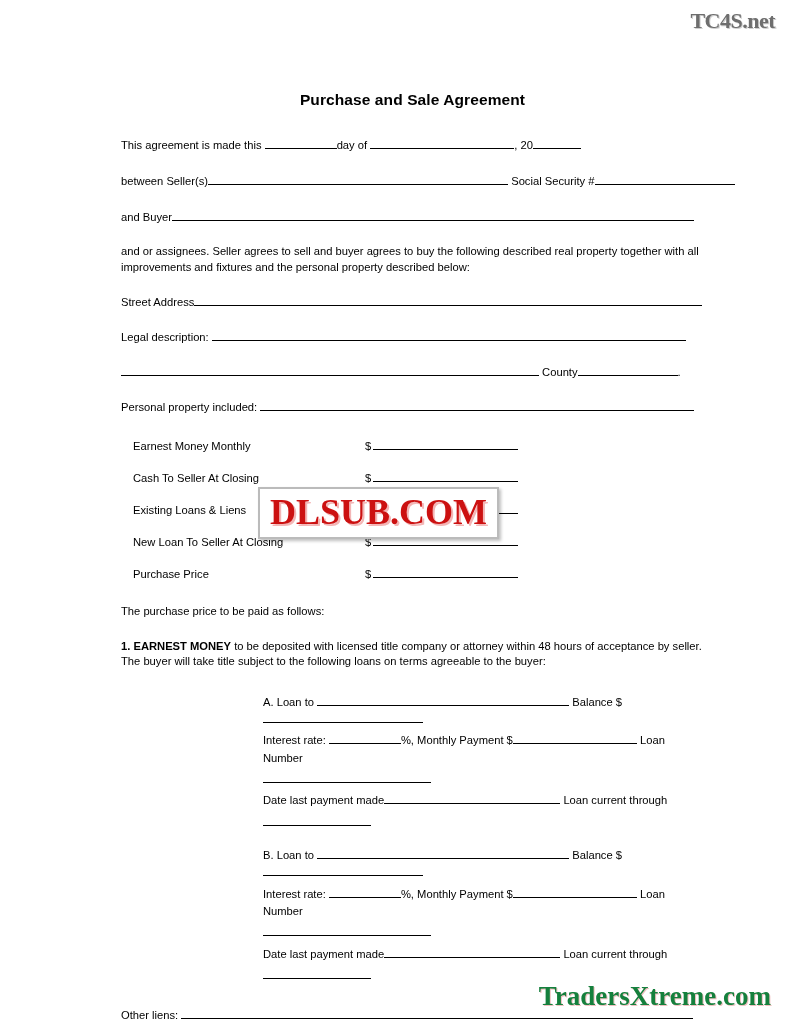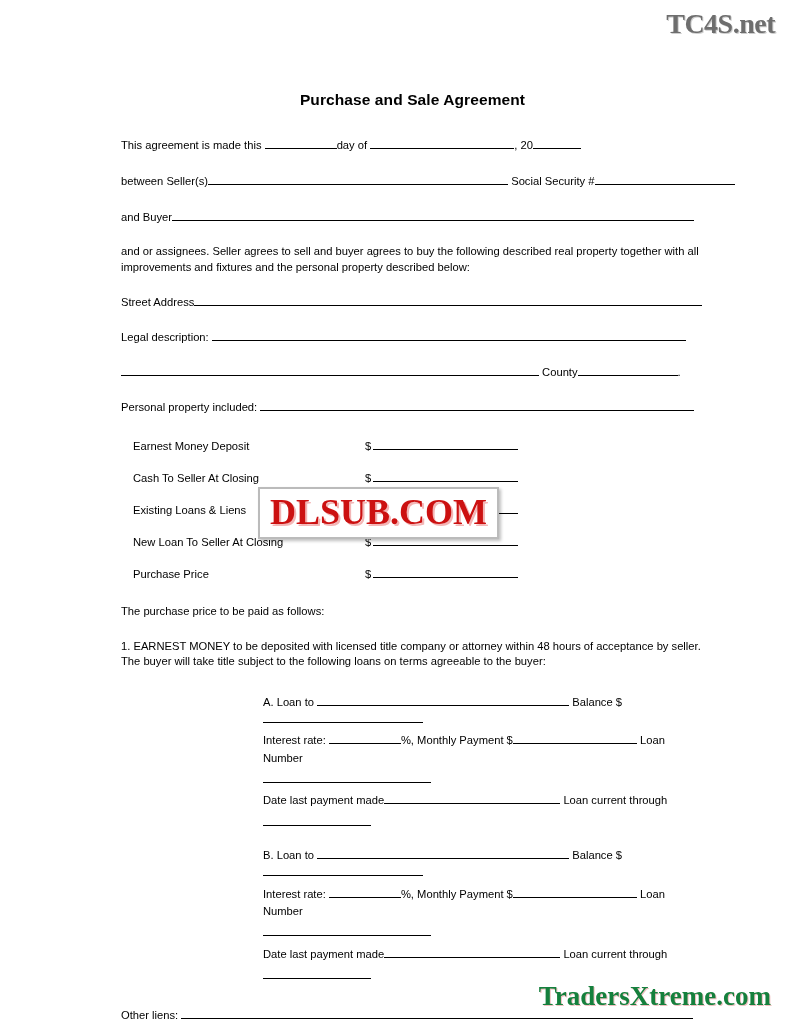--- a/index.html
+++ b/index.html
@@ -20,21 +20,21 @@
     left: 0; top: 0;
     width: 791px;
     height: 1024px;
     background: #ffffff;
   }
   .watermark-top {
     position: absolute;
     right: 16px;
     top: 8px;
     font-family: "Liberation Serif", serif;
-    font-size: 28px;
+    font-size: 22px;
     font-weight: bold;
     color: #6e6e6e;
     letter-spacing: -0.5px;
     text-shadow: 1px 1px 0 #cfcfcf;
   }
   .watermark-bottom {
     position: absolute;
     right: 20px;
     bottom: 12px;
     font-family: "Liberation Serif", serif;
@@ -111,21 +111,21 @@
   }
   .loan-block {
     margin-left: 142px;
     margin-top: 24px;
     margin-bottom: 16px;
   }
   .loan-line {
     margin-bottom: 4px;
     line-height: 1.55;
   }
-  .bold { font-weight: normal; }
+  .bold { font-weight: bold; }
 </style>
 </head>
 <body>
 
 <div class="page">
 
   <div class="watermark-top">TC4S.net</div>
 
   <div class="doc">
 
@@ -160,21 +160,21 @@
       <span class="ln" style="width:418px"></span>
       <span>County</span><span class="ln" style="width:100px"></span><span>.</span>
     </div>
 
     <div class="row" style="margin-top:19px">
       <span>Personal property included: </span><span class="ln" style="width:434px"></span>
     </div>
 
     <div class="money-table">
       <div class="money-row">
-        <span class="money-label">Earnest Money Deposit</span>
+        <span class="money-label">Earnest Money Monthly</span>
         <span class="money-dollar">$</span>
         <span class="money-line"></span>
       </div>
       <div class="money-row">
         <span class="money-label">Cash To Seller At Closing</span>
         <span class="money-dollar">$</span>
         <span class="money-line"></span>
       </div>
       <div class="money-row">
         <span class="money-label">Existing Loans &amp; Liens</span>

